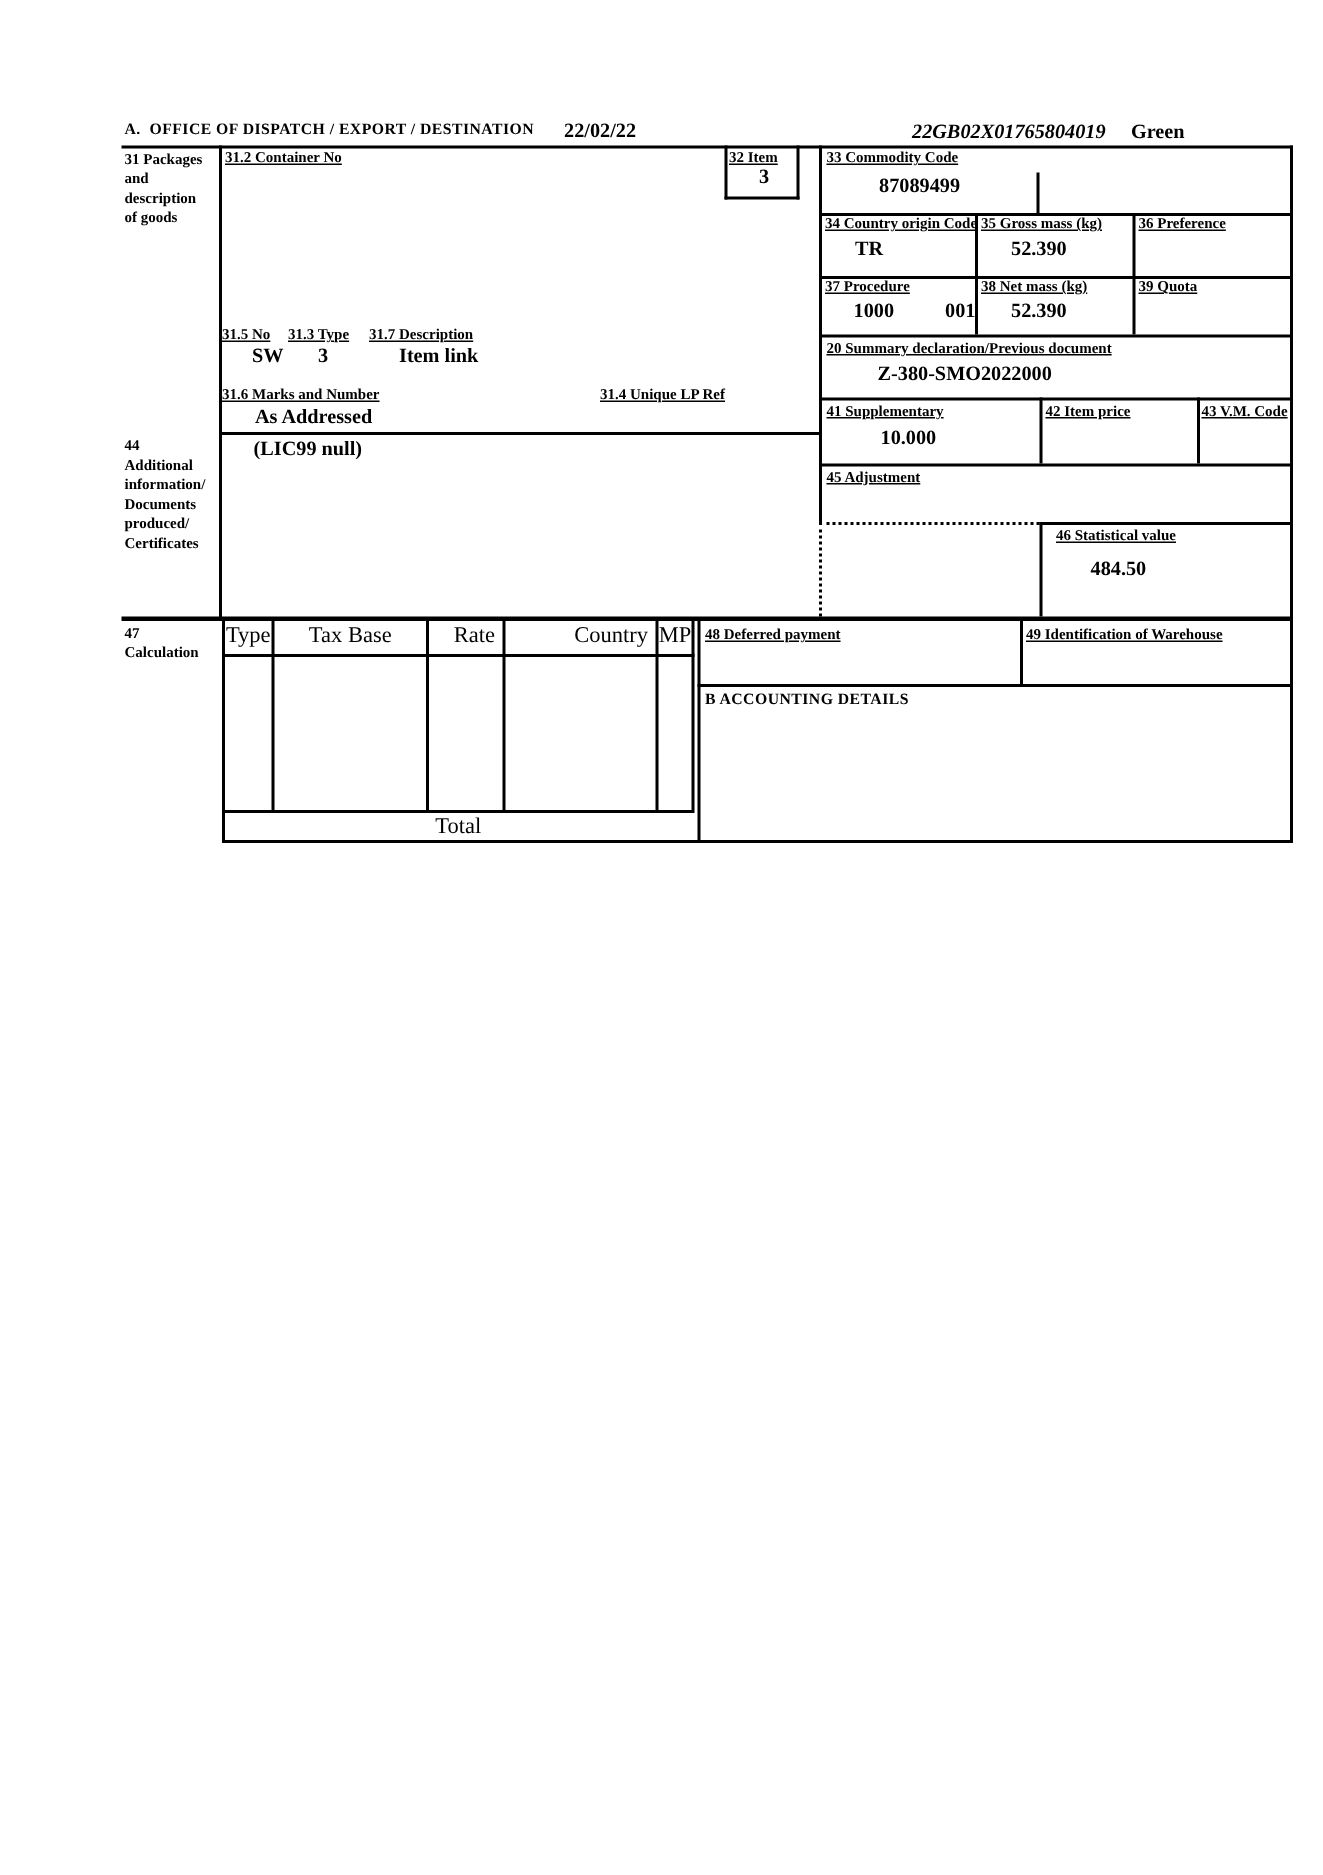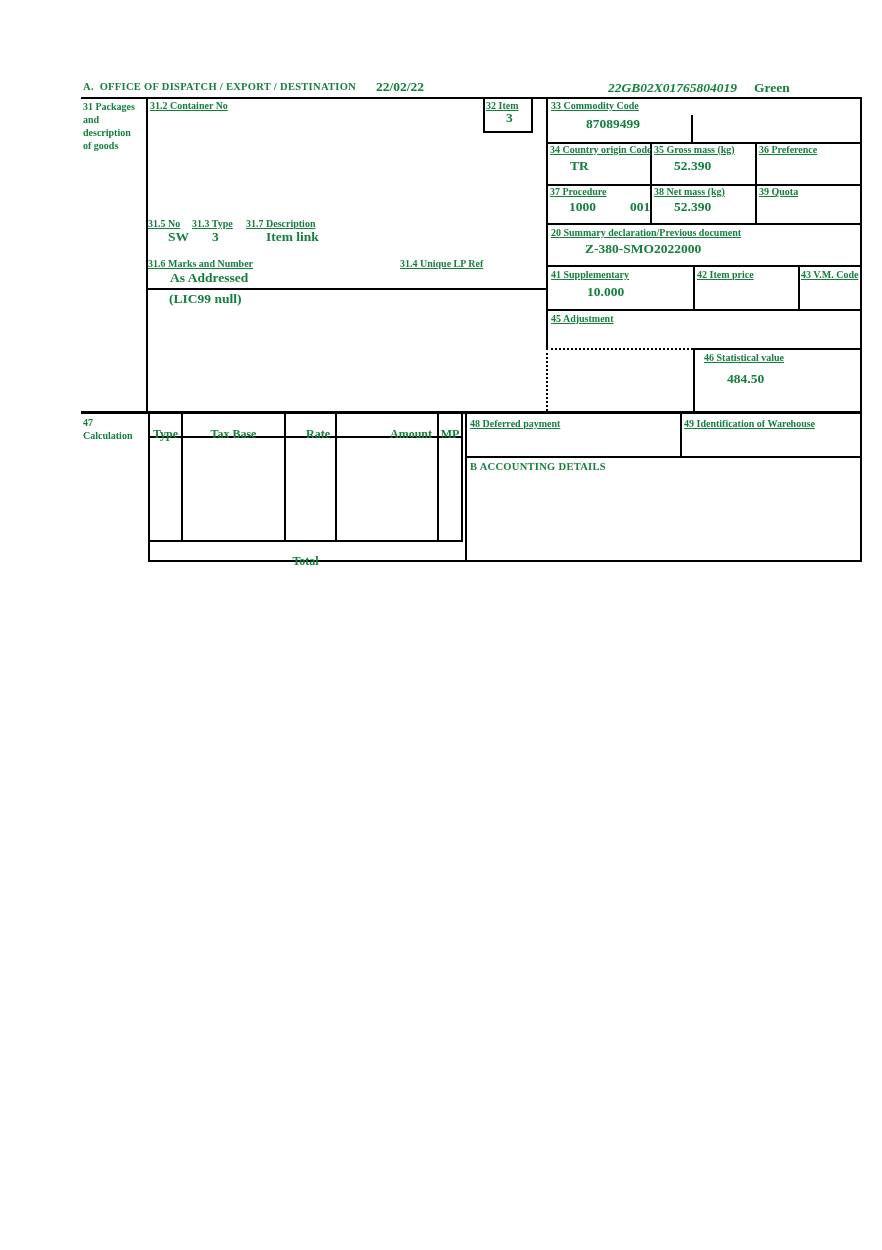--- a/index.html
+++ b/index.html
@@ -1,27 +1,27 @@
 <!DOCTYPE html>
 <html><head>
 <meta charset="utf-8">
 <style>
   html,body{margin:0;padding:0;background:#fff;}
   .page{position:relative;width:880px;height:1250px;background:#ffffff;
-        font-family:"Liberation Serif",serif;color:#15803d;overflow:hidden;}
+        font-family:"Liberation Serif",serif;color:#000000;overflow:hidden;}
   .t{position:absolute;}
   .lbl{font-size:10px;font-weight:bold;line-height:12px;white-space:pre;text-decoration:underline;}
   .mlbl{font-size:10px;font-weight:bold;line-height:13px;white-space:pre-line;}
   .val{font-size:13.5px;font-weight:bold;line-height:15px;white-space:pre;padding-left:20px;}
   .big{font-size:10.5px;font-weight:bold;letter-spacing:.3px;white-space:pre;}
   .hl{position:absolute;height:2px;background:#000;}
   .vl{position:absolute;width:2px;background:#000;}
   .hdot{position:absolute;height:0;border-top:2px dotted #000;}
   .vdot{position:absolute;width:0;border-left:2px dotted #000;}
-  .cell{position:absolute;font-size:12px;font-weight:bold;line-height:12px;margin-top:10px;}
+  .cell{position:absolute;font-size:15px;font-weight:normal;line-height:12px;}
   .c{text-align:center;} .r{text-align:right;}
 </style>
 </head>
 <body>
 
 <div class="page">
 
   <div class="t big" style="left:83px;top:81px;">A.  OFFICE OF DISPATCH / EXPORT / DESTINATION</div>
   <div class="t val" style="left:356px;top:79px;">22/02/22</div>
   <div class="t val" style="left:588px;top:80px;font-style:italic;">22GB02X01765804019</div>
@@ -31,20 +31,26 @@
   <div class="vl" style="left:146px;top:97px;height:317px;"></div>
   <div class="vl" style="left:546px;top:97px;height:251px;"></div>
   <div class="vl" style="left:860px;top:97px;height:465px;"></div>
   <div class="hl" style="left:81px;top:411px;width:781px;height:3px;"></div>
   <div class="hl" style="left:148px;top:560px;width:714px;"></div>
 
   <div class="t mlbl" style="left:83px;top:100px;width:60px;">31 Packages
 and
 description
 of goods</div>
+  <div class="t mlbl" style="left:83px;top:291px;width:62px;">44
+Additional
+information/
+Documents
+produced/
+Certificates</div>
   <div class="t mlbl" style="left:83px;top:416px;width:62px;">47
 Calculation</div>
 
   <div class="t lbl" style="left:150px;top:100px;">31.2 Container No</div>
   <div class="t val" style="left:150px;top:113px;"></div>
   <div class="vl" style="left:483px;top:97px;height:36px;"></div>
   <div class="vl" style="left:531px;top:97px;height:36px;"></div>
   <div class="hl" style="left:483px;top:131px;width:50px;"></div>
   <div class="t lbl" style="left:486px;top:100px;">32 Item</div>
   <div class="t val" style="left:486px;top:110px;">3</div>
@@ -117,21 +123,21 @@
   <div class="vl" style="left:284px;top:414px;height:126px;"></div>
   <div class="vl" style="left:335px;top:414px;height:126px;"></div>
   <div class="vl" style="left:437px;top:414px;height:126px;"></div>
   <div class="vl" style="left:461px;top:414px;height:126px;"></div>
   <div class="hl" style="left:148px;top:436px;width:315px;"></div>
   <div class="hl" style="left:148px;top:540px;width:315px;"></div>
 
   <div class="cell c" style="left:148px;top:418px;width:35px;">Type</div>
   <div class="cell c" style="left:183px;top:418px;width:101px;">Tax Base</div>
   <div class="cell r" style="left:284px;top:418px;width:46px;">Rate</div>
-  <div class="cell r" style="left:337px;top:418px;width:95px;">Amount</div>
+  <div class="cell r" style="left:337px;top:418px;width:95px;">Country</div>
   <div class="cell c" style="left:439px;top:418px;width:22px;">MP</div>
   <div class="cell c" style="left:148px;top:545px;width:315px;">Total</div>
 
   <div class="vl" style="left:465px;top:414px;height:148px;"></div>
   <div class="vl" style="left:680px;top:414px;height:44px;"></div>
   <div class="hl" style="left:465px;top:456px;width:397px;"></div>
   <div class="t lbl" style="left:470px;top:418px;">48 Deferred payment</div>
   <div class="t lbl" style="left:684px;top:418px;">49 Identification of Warehouse</div>
   <div class="t big" style="left:470px;top:461px;">B ACCOUNTING DETAILS</div>
 

